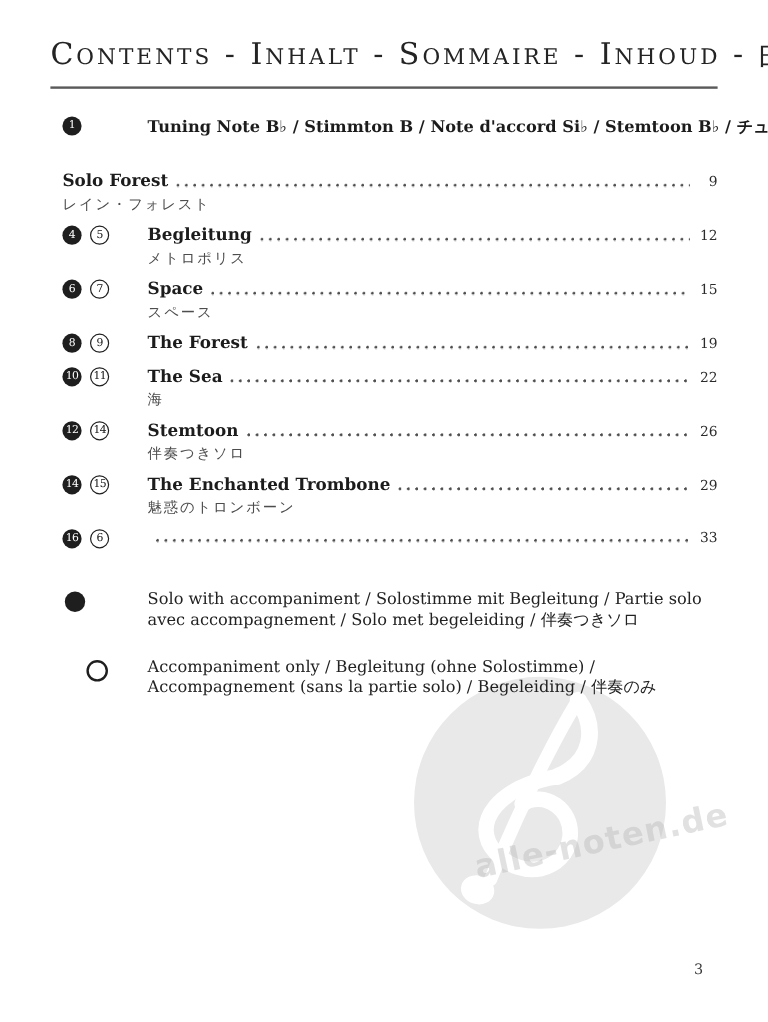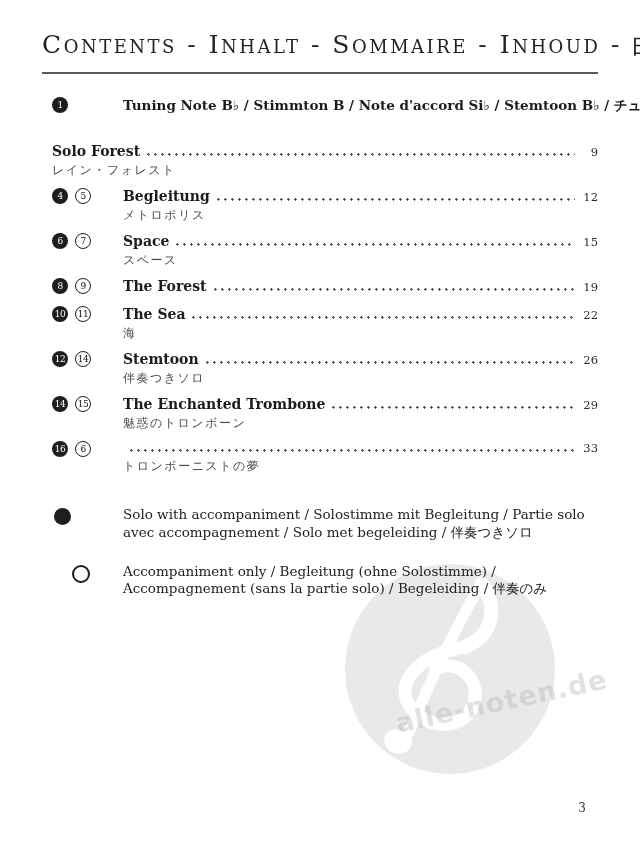--- a/index.html
+++ b/index.html
@@ -284,21 +284,20 @@
   <div class="toc-row">
     <div class="badges">
       <span class="badge filled">16</span>
       <span class="badge open">6</span>
     </div>
     <div class="toc-main">
       <div class="toc-line">
         <span class="dots"></span>
         <span class="toc-page">33</span>
       </div>
-      <div class="toc-ja">トロンボーニストの夢</div>
     </div>
   </div>
 </div>
 
     <div class="legend">
   <div class="legend-row">
     <div class="legend-symbol">
       <div class="legend-mark legend-dot"></div>
     </div>
     <div class="legend-text">Solo with accompaniment / Solostimme mit Begleitung / Partie solo avec accompagnement / Solo met begeleiding / 伴奏つきソロ</div>

